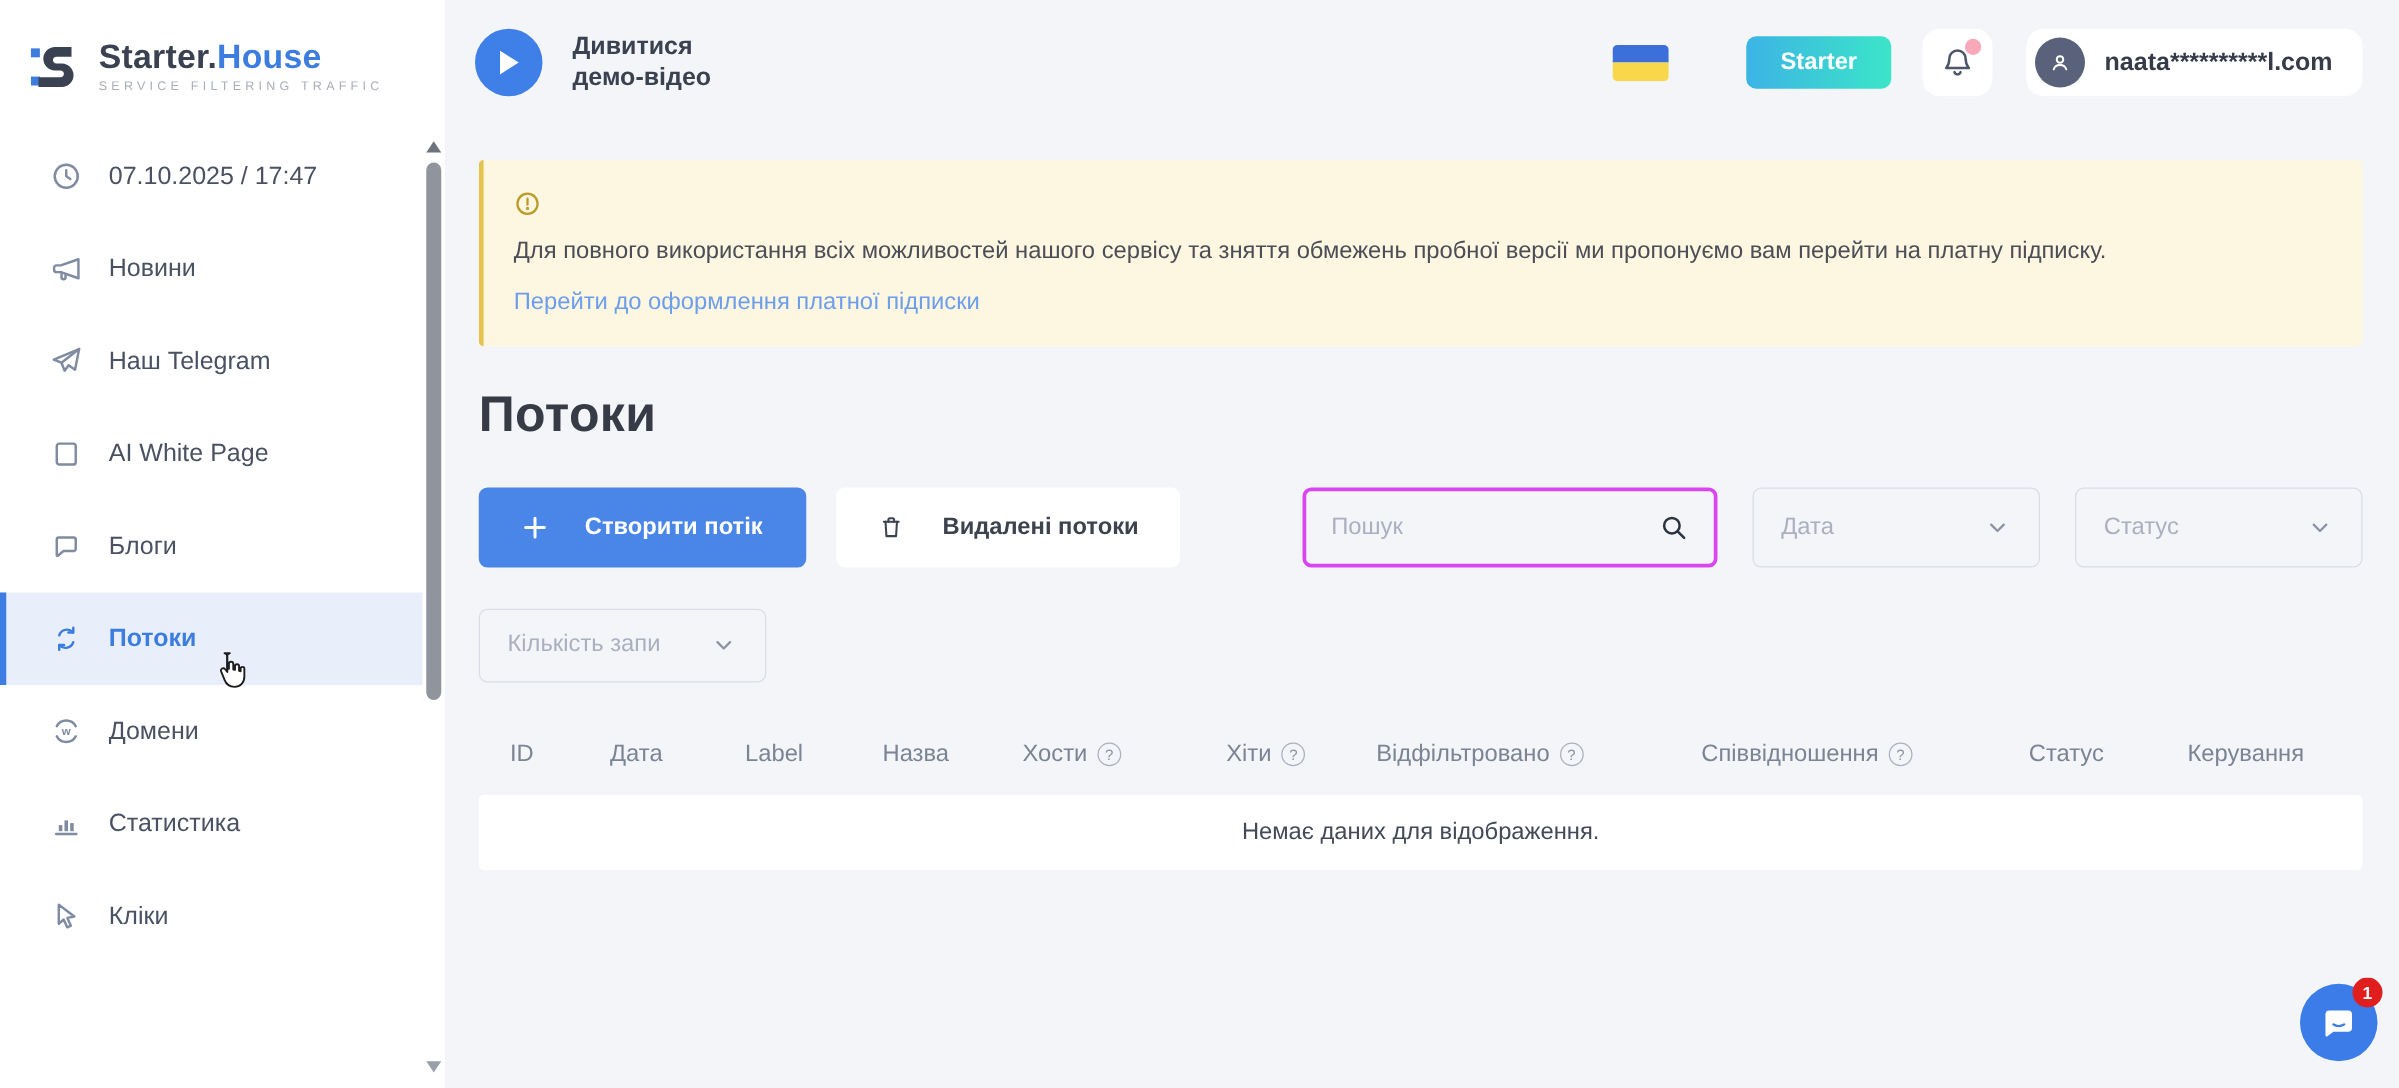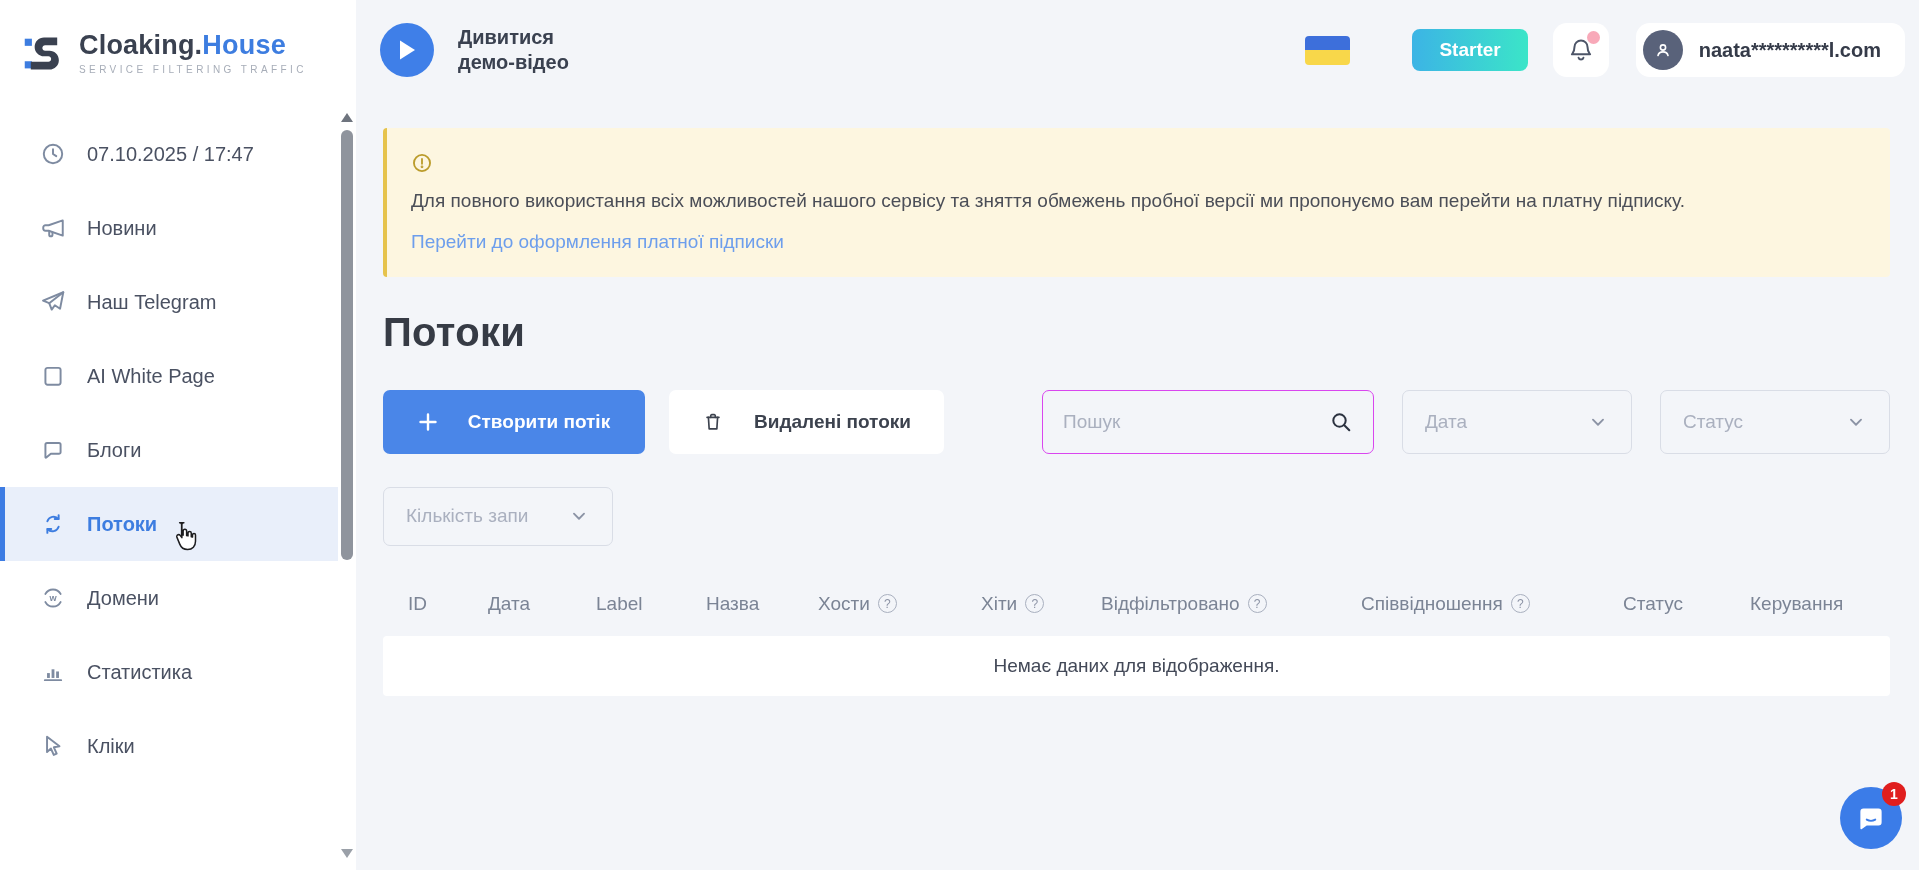--- a/index.html
+++ b/index.html
@@ -6,40 +6,40 @@
   html,body { width:1919px; height:870px; overflow:hidden;
     font-family:"Liberation Sans", sans-serif; background:#f3f5f9; }
 
   
   .sidebar { position:fixed; left:0; top:0; width:356px; height:870px; background:#fff; z-index:5; }
   .logo { display:flex; align-items:center; gap:13px; padding:30px 0 0 22px; }
   .logo-mark { width:44px; height:44px; flex:0 0 auto; }
   .logo-name { font-size:27px; font-weight:700; color:#3a4150; letter-spacing:.2px; }
   .logo-name .accent { color:#3d7de0; }
   .logo-tag { font-size:10px; letter-spacing:3.4px; color:#a7adb8; margin-top:3px; font-weight:500; }
-  .menu { position:absolute; top:117px; left:0; right:18px; }
+  .menu { position:absolute; top:104px; left:0; right:18px; }
   .menu-item { height:74px; display:flex; align-items:center; padding-left:40px; gap:21px;
     font-size:20px; color:#4a5162; font-weight:500; cursor:pointer; }
   .menu-item .mi-icon { width:26px; height:26px; color:#7e8ba1; display:flex; align-items:center; }
   .menu-item .mi-icon svg { width:26px; height:26px; }
   .menu-item.active { background:#e9effa; border-left:5px solid #3d7ce3; padding-left:35px;
     color:#3d7de0; font-weight:700; }
   .menu-item.active .mi-icon { color:#3d7de0; }
 
   
   .scrollstrip { position:absolute; top:0; right:2px; width:14px; height:870px; background:#fff; }
   .sb-arrow-up { position:absolute; top:113px; left:1px; width:0; height:0;
     border-left:6px solid transparent; border-right:6px solid transparent; border-bottom:9px solid #6e747e; }
   .sb-thumb { position:absolute; top:130px; left:1px; width:12px; height:430px; border-radius:6px; background:#8f949d; }
   .sb-arrow-down { position:absolute; top:849px; left:1px; width:0; height:0;
     border-left:6px solid transparent; border-right:6px solid transparent; border-top:9px solid #9aa0a8; }
 
   
   .main { margin-left:356px; height:870px; }
-  .topbar { height:100px; display:flex; align-items:center; padding:0 14px 0 24px; }
+  .topbar { height:100px; display:flex; align-items:center; padding:0 29px 0 24px; }
   .play-btn { width:54px; height:54px; border-radius:50%; background:#3f7fe8; border:none;
     display:flex; align-items:center; justify-content:center; cursor:pointer; flex:0 0 auto; }
   .demo-label { margin-left:24px; font-size:20px; font-weight:700; color:#3a4150; line-height:1.25; cursor:pointer; }
   .flag { margin-left:auto; width:45px; height:29px; border-radius:4px; overflow:hidden; cursor:pointer; flex:0 0 auto; }
   .flag .top { height:50%; background:#3d6fdb; }
   .flag .bot { height:50%; background:#f8d74a; }
   .starter { margin-left:62px; height:42px; padding:0 27px; border:none; border-radius:8px;
     background:linear-gradient(90deg,#3cb4e5,#3be5c8); color:#fff; font-size:19px; font-weight:700;
     font-family:inherit; cursor:pointer; }
   .bell-box { margin-left:25px; width:56px; height:54px; border-radius:14px; background:#fff;
@@ -60,21 +60,21 @@
     text-decoration:none; cursor:pointer; }
 
   
   .content { padding:0 29px 0 27px; }
   .page-title { margin-top:33px; font-size:40px; font-weight:800; color:#363b45; letter-spacing:.3px; }
   .controls { margin-top:35px; display:flex; align-items:center; }
   .btn { height:64px; border-radius:7px; font-size:19px; font-weight:700; font-family:inherit;
     display:flex; align-items:center; justify-content:center; gap:30px; cursor:pointer; border:none; }
   .btn-primary { width:262px; background:#4a86e8; color:#fff; }
   .btn-white { margin-left:24px; width:275px; background:#fff; color:#3c424e; }
-  .search { margin-left:auto; width:332px; height:64px; border:1px solid #d946ef; border-radius:7px;
+  .search { margin-left:auto; width:332px; height:64px; border:3px solid #d946ef; border-radius:7px;
     display:flex; align-items:center; padding:0 20px; background:transparent; }
   .search input { flex:1; border:none; outline:none; background:transparent; font-size:19px;
     font-family:inherit; color:#3c424e; }
   .search input::placeholder { color:#aab0bf; }
   .select { width:230px; height:64px; border:1px solid #d9dde6; border-radius:7px; margin-left:28px;
     display:flex; align-items:center; justify-content:space-between; padding:0 22px;
     color:#aab0bf; font-size:19px; cursor:pointer; background:transparent; }
   .row2 { margin-top:33px; display:flex; }
   .select.count { width:230px; height:59px; margin-left:0; }
 
@@ -101,21 +101,21 @@
 <body>
 
 <aside class="sidebar">
   <div class="logo">
     <svg class="logo-mark" viewBox="0 0 40 40">
       <rect x="2.5" y="7" width="6.5" height="6.5" fill="#3d7de0"></rect>
       <rect x="2.5" y="27.5" width="6.5" height="6.5" fill="#3d7de0"></rect>
       <path fill="#3a4150" d="M32 6 L32 13 L21 13 C19.6 13 18.5 14.1 18.5 15.5 C18.5 16.9 19.6 18 21 18 L25 18 C29.7 18 33.5 21.8 33.5 26.5 C33.5 31.2 29.7 35 25 35 L8 35 L8 28 L24 28 C25.4 28 26.5 26.9 26.5 25.5 C26.5 24.1 25.4 23 24 23 L20 23 C15.3 23 11.5 19.2 11.5 14.5 C11.5 9.8 15.3 6 20 6 Z"></path>
     </svg>
     <div>
-      <div class="logo-name"><span>Cloaking.</span><span class="accent">House</span></div>
+      <div class="logo-name"><span>Starter.</span><span class="accent">House</span></div>
       <div class="logo-tag">SERVICE FILTERING TRAFFIC</div>
     </div>
   </div>
 
   <nav class="menu">
       <div class="menu-item">
         <span class="mi-icon">
           <svg viewBox="0 0 24 24" fill="none" stroke="currentColor" stroke-width="1.8" stroke-linecap="round" stroke-linejoin="round">
             <circle cx="12" cy="12" r="8.5"></circle>
             <path d="M12 7.5V12l3 2"></path>

